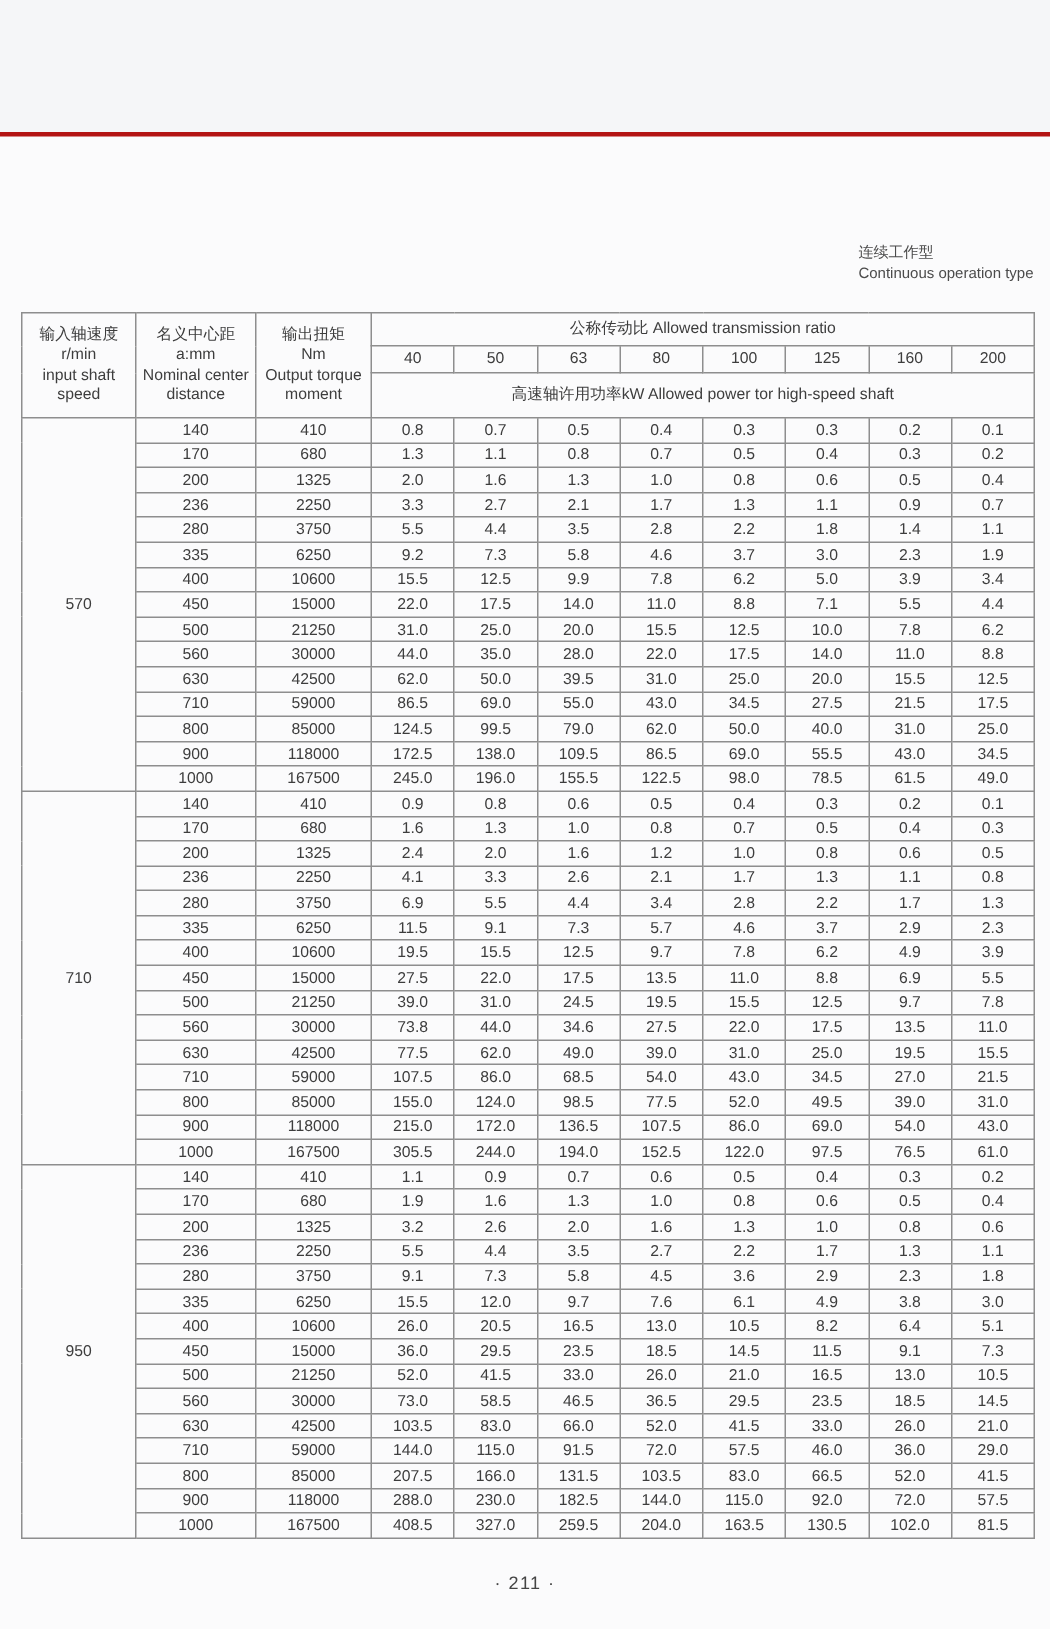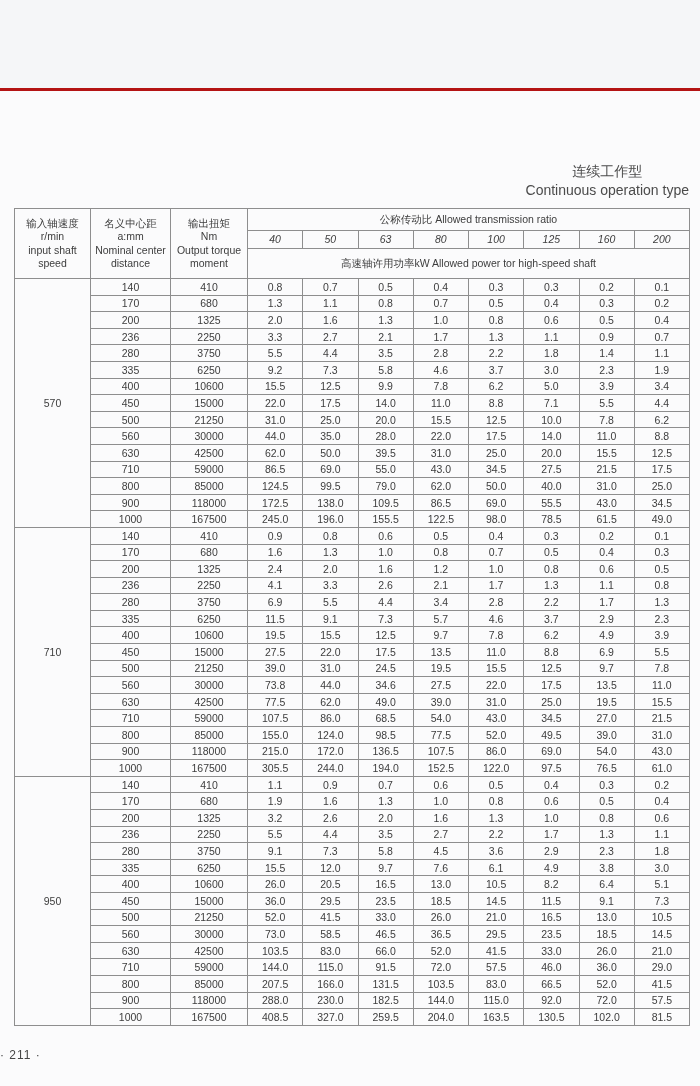--- a/index.html
+++ b/index.html
@@ -13,42 +13,42 @@
   }
   .top-band {
     position: absolute; left: 0; top: 0; width: 700px; height: 88px;
     background: #f5f6f8;
   }
   .top-rule {
     position: absolute; left: 0; top: 88px; width: 700px; height: 3px;
   }
   .heading {
     position: absolute; right: 11px; top: 162px;
-    text-align: center; font-size: 14px; color: #4b4b4b; line-height: 1.35;
+    text-align: left; font-size: 10px; color: #4b4b4b; line-height: 1.35;
   }
   .spec-table {
     position: absolute; left: 14px; top: 208px; width: 676px;
     border-collapse: collapse; table-layout: fixed;
     font-size: 10.5px; color: #3d3d3d;
   }
   .spec-table th, .spec-table td {
     border: 1px solid #8e8e8e;
     text-align: center; vertical-align: middle;
     padding: 0; font-weight: normal;
     white-space: nowrap; overflow: hidden;
   }
   .spec-table thead th { line-height: 1.25; }
   .hdr-row-1 { height: 22px; }
-  .hdr-row-2 { height: 18px; font-style: italic; }
+  .hdr-row-2 { height: 18px; }
   .hdr-row-3 { height: 30px; }
   .spec-table tbody tr { height: 16.6px; }
   .left-hdr div { line-height: 1.28; }
   .page-number {
     position: absolute; left: 0; top: 1048px; width: 700px;
-    font-size: 12px; color: #454545; letter-spacing: 1px;
+    text-align: center; font-size: 12px; color: #454545; letter-spacing: 1px;
   }
 </style>
 </head>
 <body>
 
 <div class="page">
 
   <div class="top-band"></div>
   <div class="top-rule" style="background: rgb(180, 20, 20);"></div>
 

